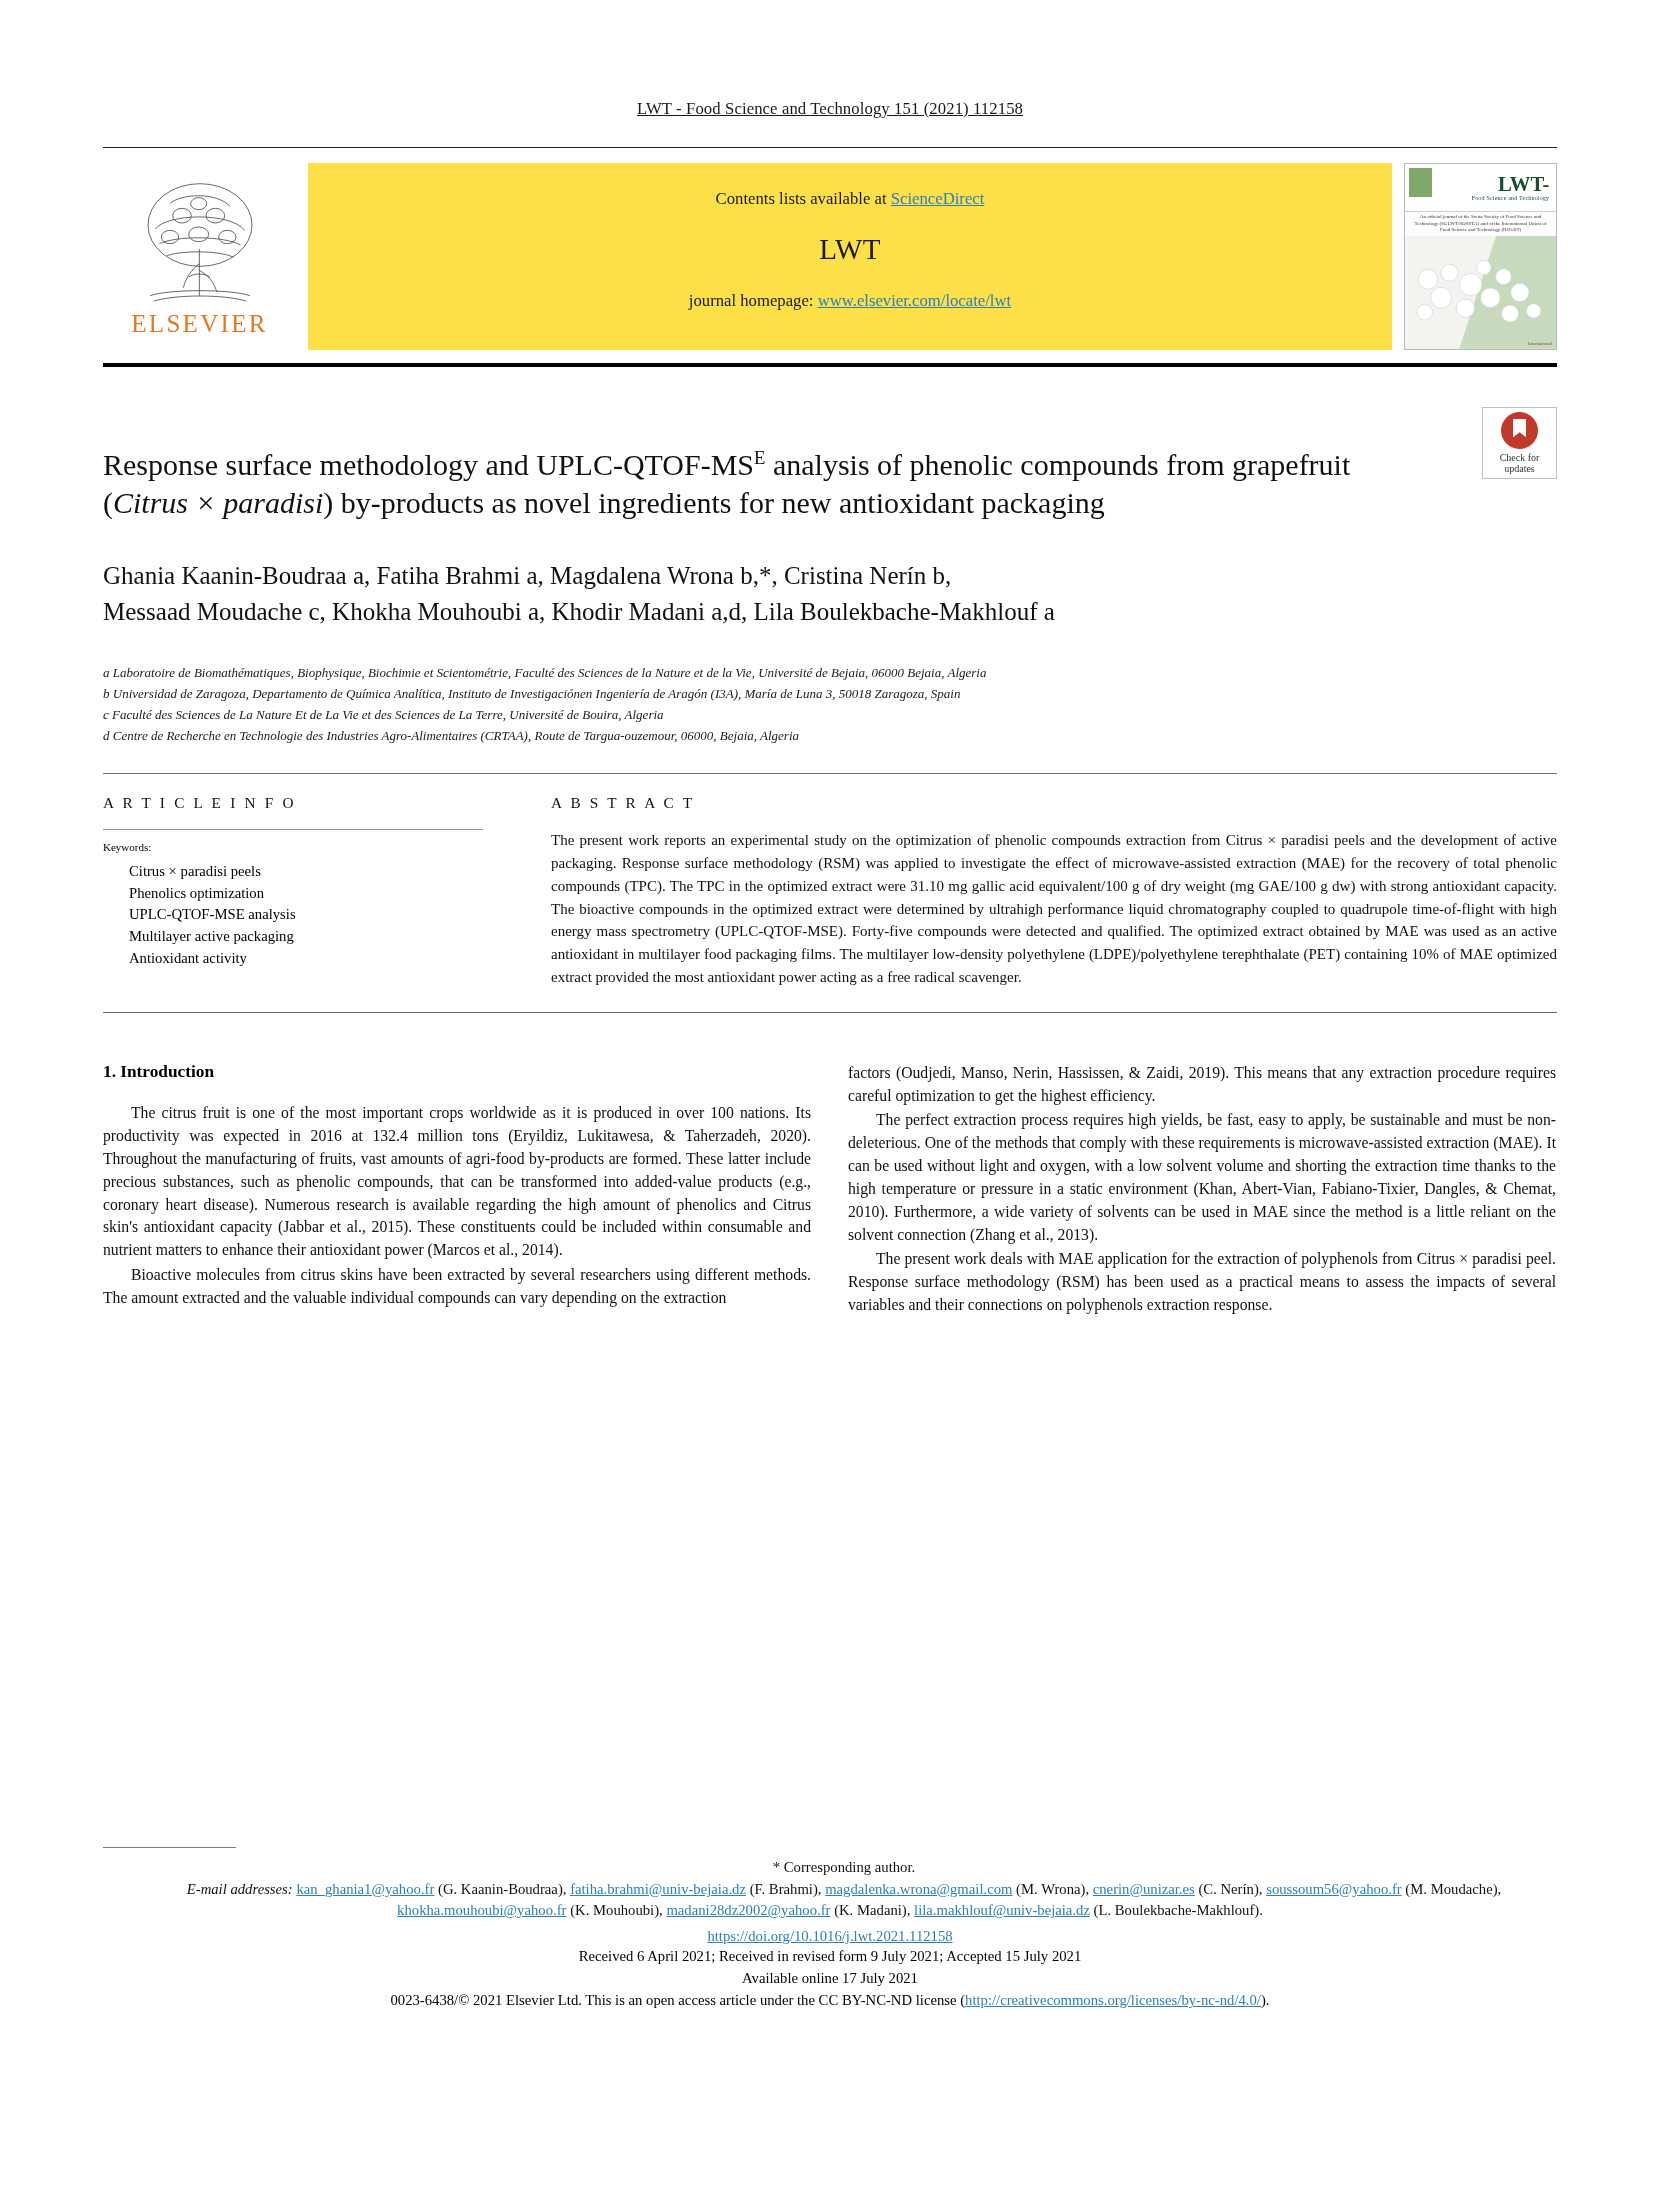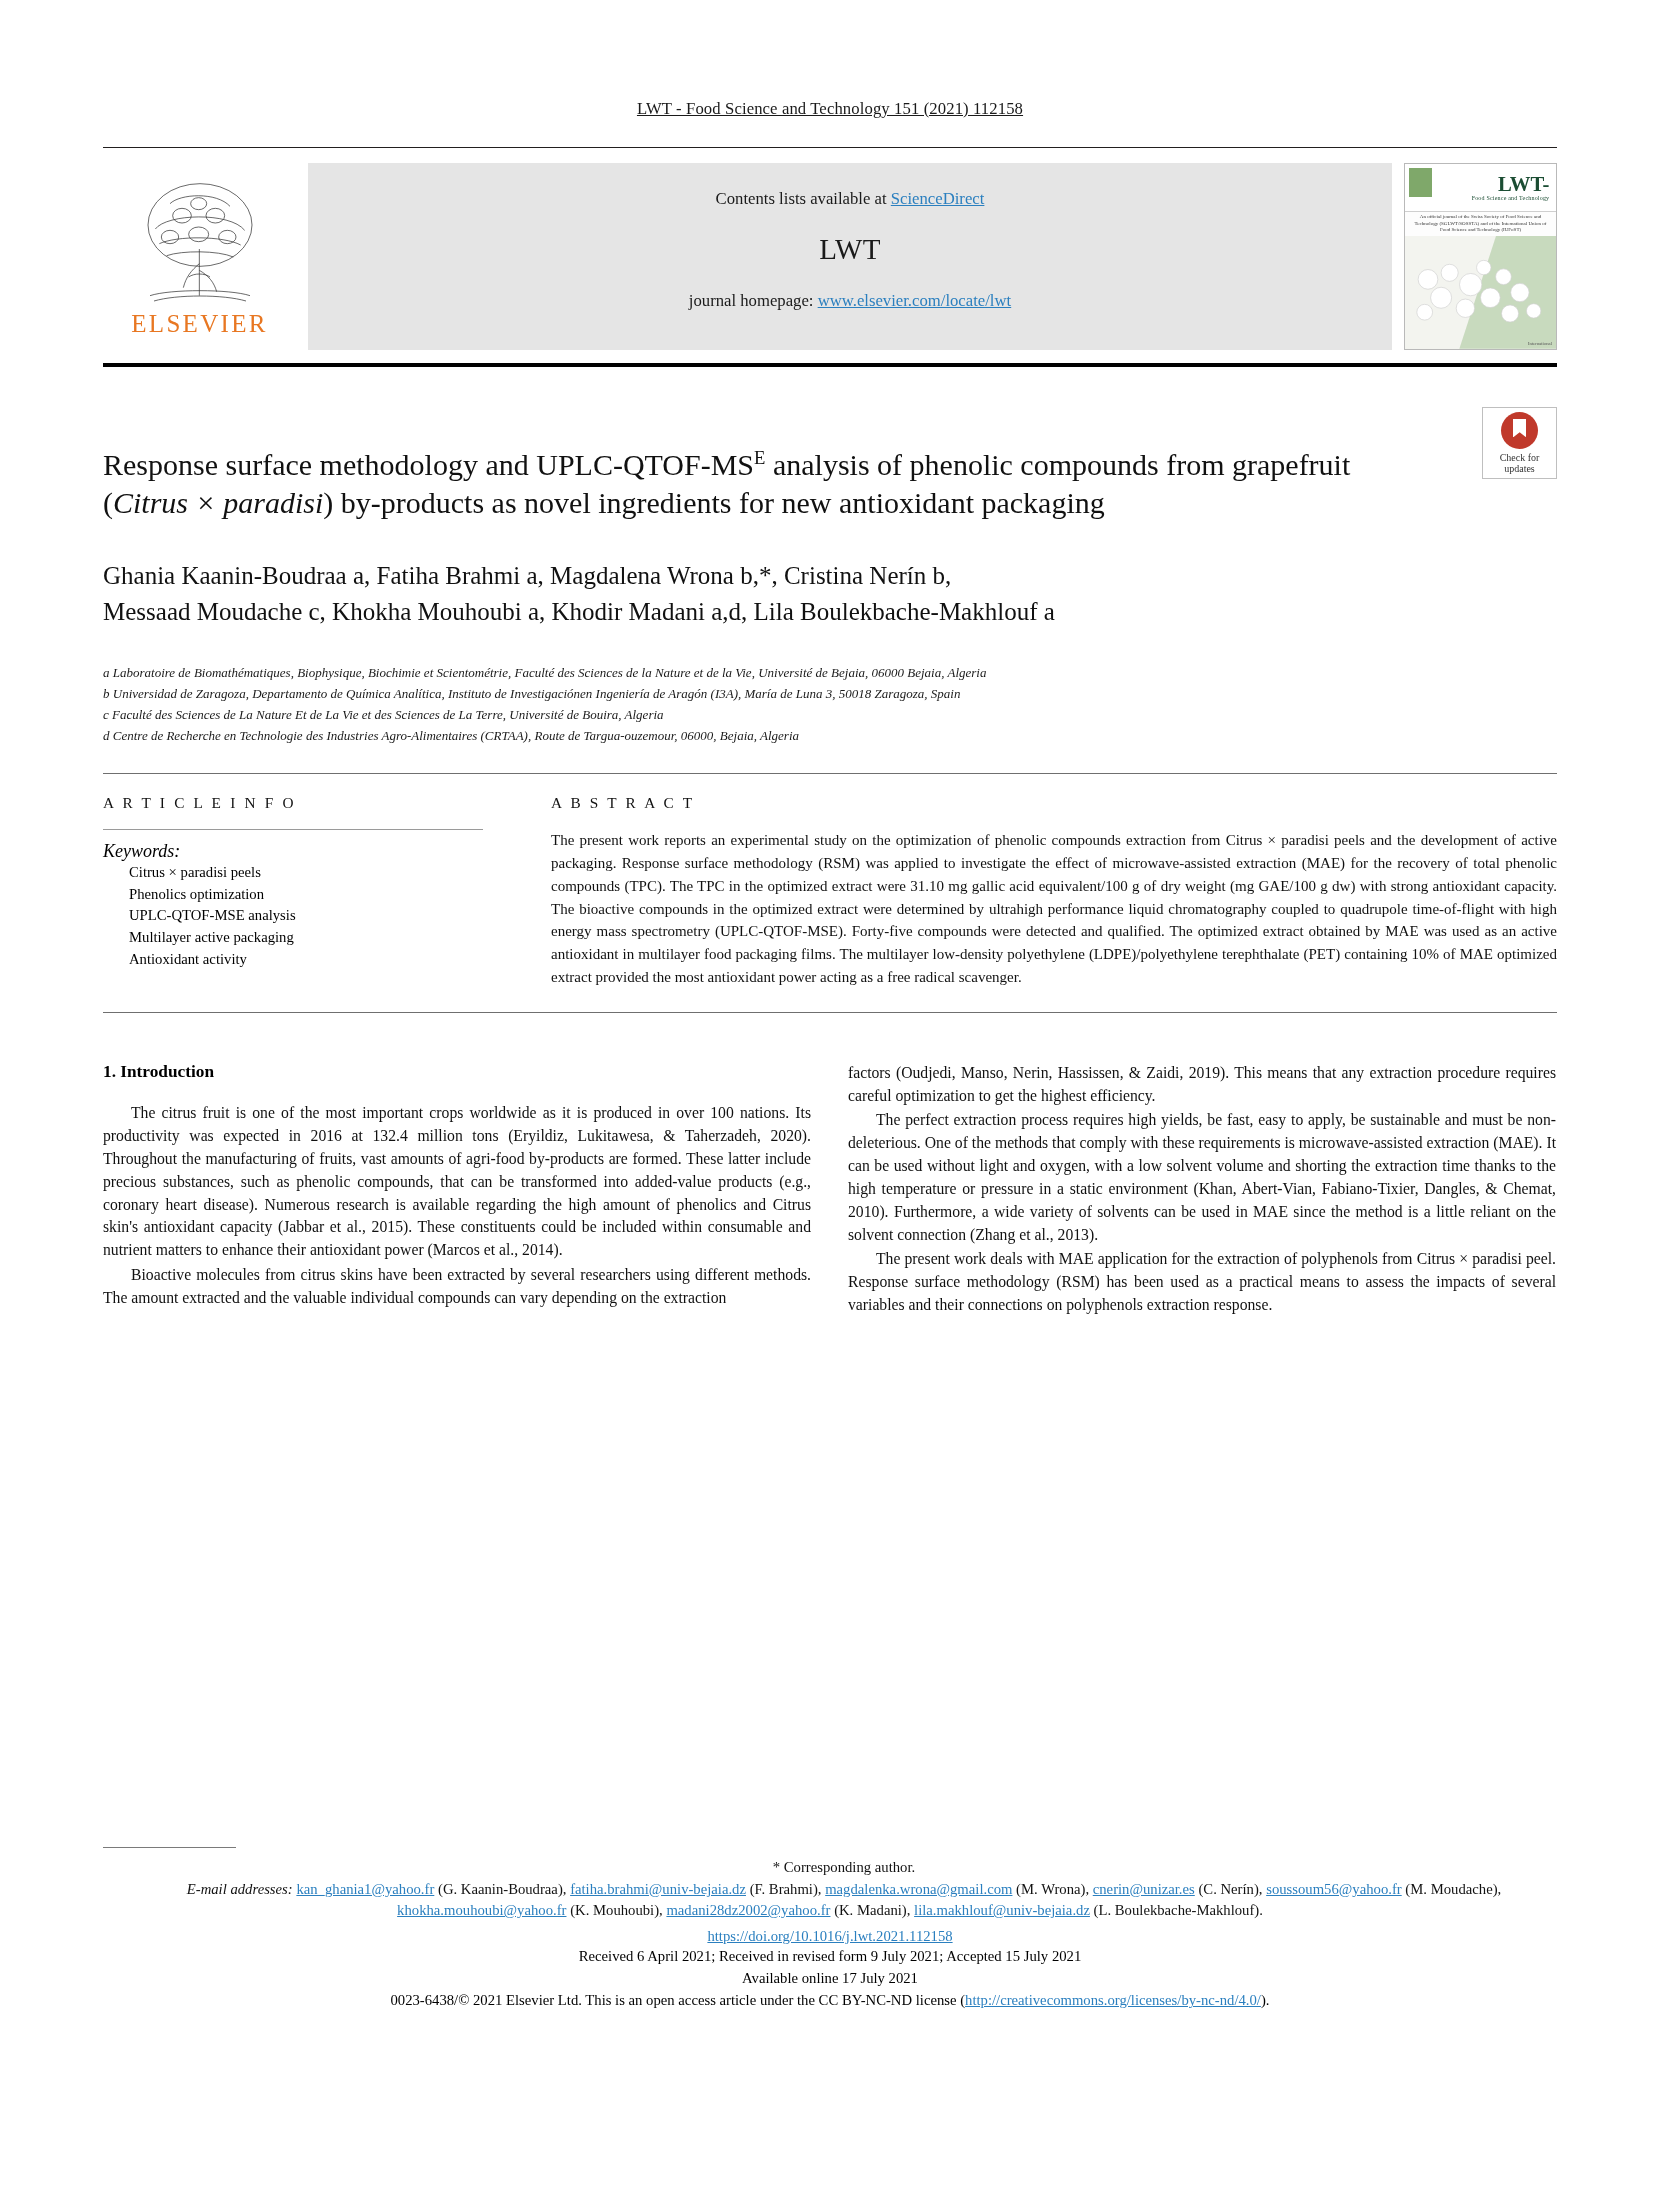--- a/index.html
+++ b/index.html
@@ -65,21 +65,21 @@
   .tree-svg { display:block; }
   .elsevier-word {
     font-family: "Liberation Serif", serif;
     font-size: 25px;
     letter-spacing: 2.3px;
     color: #e87722;
     margin-top: 2.7px;
   }
   .masthead-center {
     flex: 1 1 auto;
-    background: #e5e5e5;
+    background: #fde047;
     margin: 14.7px 12px 13.3px 12px;
     display: flex;
     flex-direction: column;
     align-items: center;
     justify-content: center;
     box-sizing: border-box;
   }
   .contents-line {
     font-size: 16.7px;
     color: #1a1a1a;
@@ -222,21 +222,21 @@
     font-size: 15.3px;
     letter-spacing: 2.7px;
     color: #111;
     margin-bottom: 17.3px;
   }
   .kw-rule {
     border-top: 0.7px solid #9a9a9a;
     width: 380px;
     margin: 12px 0 10.7px 0;
   }
-  .kw-title { font-size: 18px; font-style: italic; margin-bottom: 0; }
+  .kw-title { font-size: 11px; margin-bottom: 8px; }
   .kw-item { font-size: 14.7px; line-height: 1.48; margin-left: 26px; }
   .abstract-text {
     font-size: 15px;
     line-height: 1.52;
     text-align: justify;
     color: #111;
   }
 
   
   .body-cols {

